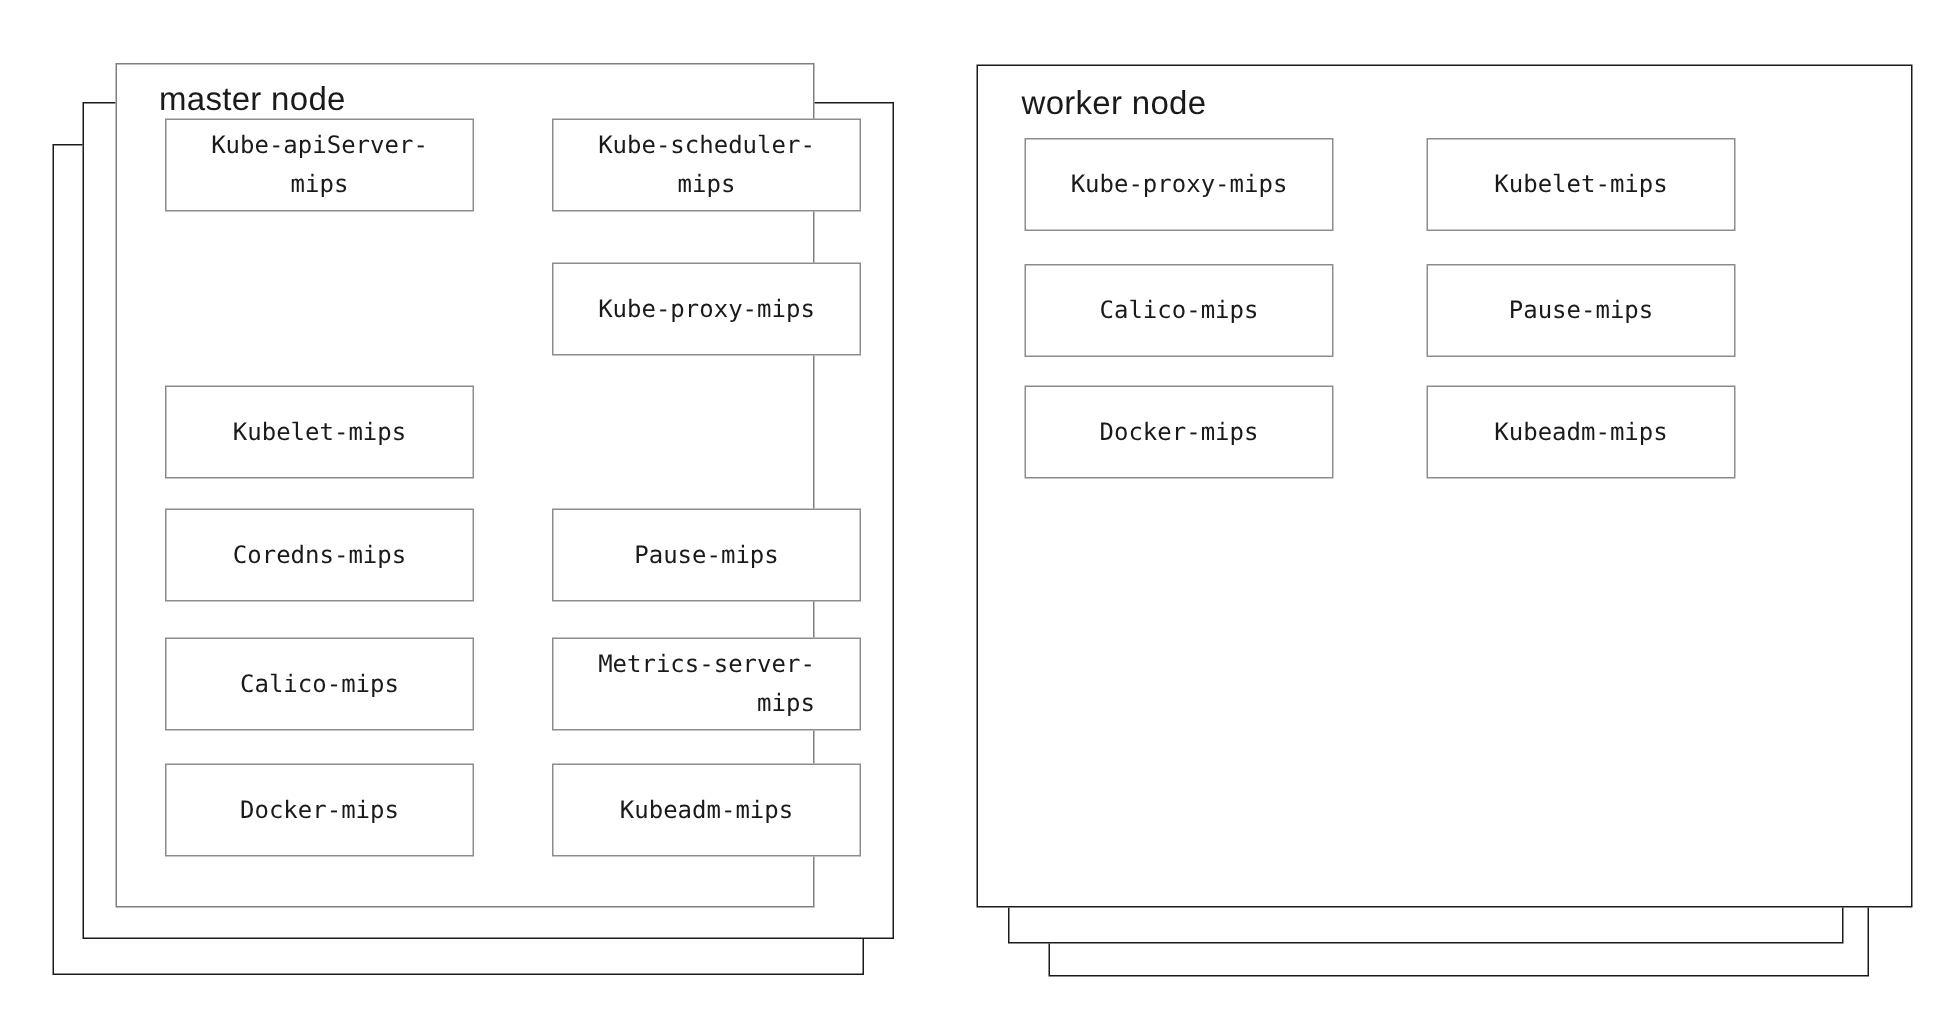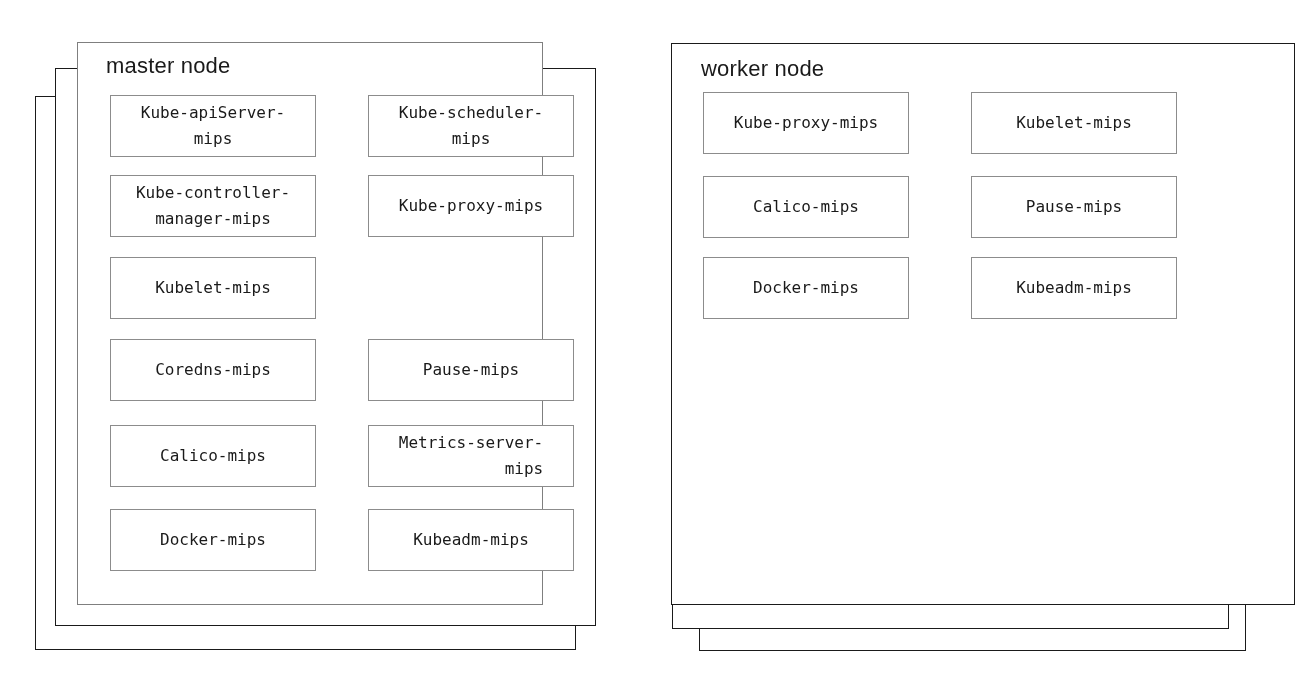--- a/index.html
+++ b/index.html
@@ -58,40 +58,38 @@
 </style>
 </head>
 <body>
 
 <div class="canvas" style="--bg: #ffffff; --line-black: #1a1a1a; --line-gray: #7f7f7f; --box-border: #8c8c8c; --text: #1a1a1a;">
 
   <div class="sheet" style="left:35px; top:96px; width:541px; height:554px;"></div>
   <div class="sheet" style="left:55px; top:68px; width:541px; height:558px;"></div>
   <div class="panel gray-border" id="master-panel" style="left:77px; top:42px; width:466px; height:563px;">
     <div class="panel-title" style="left:28px; top:10px;">master node</div>
-  <div class="component-box" style="left: 32px; top: 52px;">Kube-apiServer-
+  <div class="component-box" style="left: 32px; top: 36px;">Kube-apiServer-
 mips</div>
-      <div class="component-box" style="left: 290px; top: 52px;">Kube-scheduler-
+      <div class="component-box" style="left: 290px; top: 36px;">Kube-scheduler-
 mips</div>
-      <div class="component-box" style="left: 32px; top: 132px;">Kube-controller-
-manager-mips</div>
       <div class="component-box" style="left: 290px; top: 132px;">Kube-proxy-mips</div>
       <div class="component-box" style="left: 32px; top: 214px;">Kubelet-mips</div>
       <div class="component-box" style="left: 32px; top: 296px;">Coredns-mips</div>
       <div class="component-box" style="left: 290px; top: 296px;">Pause-mips</div>
       <div class="component-box" style="left: 32px; top: 382px;">Calico-mips</div>
       <div class="component-box" style="left: 290px; top: 382px; text-align: right;">Metrics-server-
 mips</div>
       <div class="component-box" style="left: 32px; top: 466px;">Docker-mips</div>
       <div class="component-box" style="left: 290px; top: 466px;">Kubeadm-mips</div>
     </div>
 
   <div class="sheet" style="left:699px; top:88px; width:547px; height:563px;"></div>
   <div class="sheet" style="left:672px; top:64px; width:557px; height:565px;"></div>
-  <div class="panel black-border" id="worker-panel" style="left:671px; top:43px; width:624px; height:562px;">
+  <div class="panel black-border" id="worker-panel" style="left:651px; top:43px; width:624px; height:562px;">
     <div class="panel-title" style="left:29px; top:12px;">worker node</div>
   <div class="component-box" style="left: 31px; top: 48px;">Kube-proxy-mips</div>
       <div class="component-box" style="left: 299px; top: 48px;">Kubelet-mips</div>
       <div class="component-box" style="left: 31px; top: 132px;">Calico-mips</div>
       <div class="component-box" style="left: 299px; top: 132px;">Pause-mips</div>
       <div class="component-box" style="left: 31px; top: 213px;">Docker-mips</div>
       <div class="component-box" style="left: 299px; top: 213px;">Kubeadm-mips</div>
     </div>
 
 </div>

